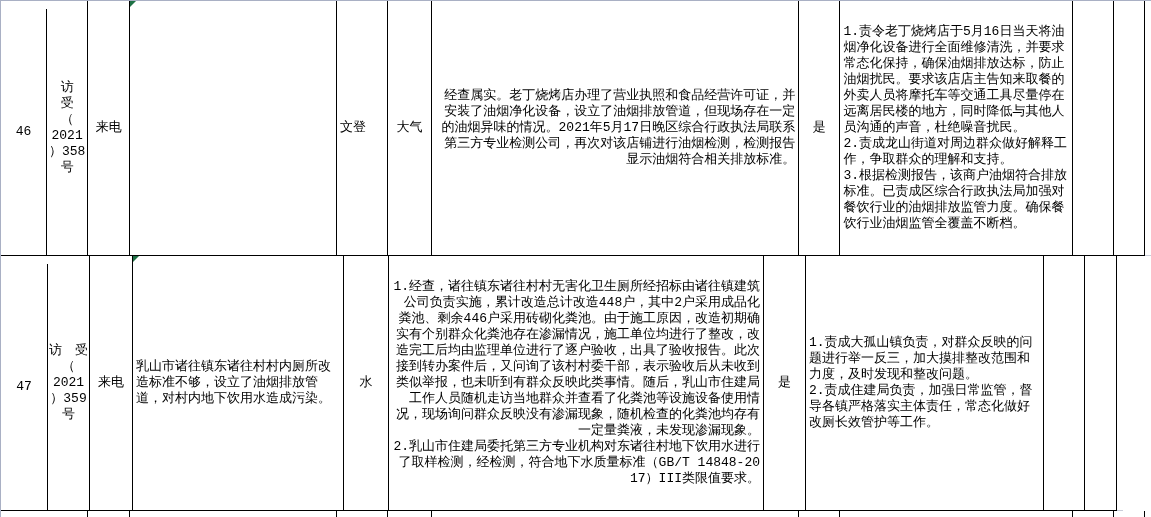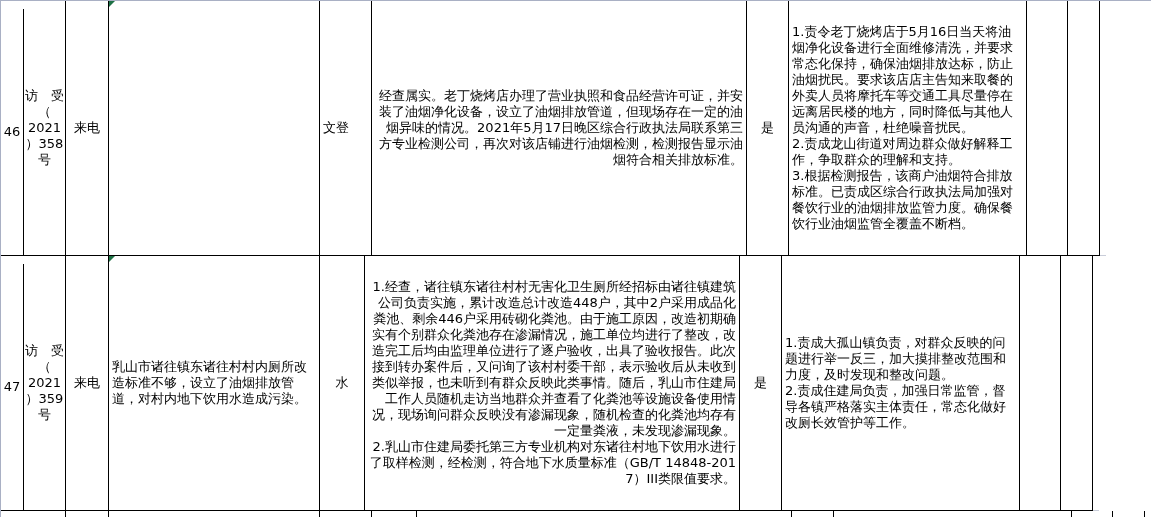--- a/index.html
+++ b/index.html
@@ -25,24 +25,25 @@
   .cell {
     box-sizing: border-box;
     border-right: 1px solid #000000;
     border-bottom: 1px solid #000000;
     display: flex;
     flex-direction: column;
     justify-content: center;
     overflow: hidden;
     position: relative;
     padding: 0 3px;
+    font-family: Liberation Mono, monospace;
   }
   .r-partial .cell { border-bottom: none; }
   
-  .c-seq    { width: 23px;  text-align: center; padding: 0 1px; margin-top: 8px; }
+  .c-seq    { width: 47px;  text-align: center; padding: 0 1px; margin-top: 8px; }
   .c-case   { width: 42px;  text-align: center; white-space: pre-line; padding: 0 1px; align-items: center; }
   .c-source { width: 43px;  text-align: center; }
   .c-compl  { width: 211px; text-align: left; }
   .c-area   { width: 52px;  text-align: left; }
   .c-cat    { width: 45px;  text-align: center; }
   .c-invest { width: 375px; text-align: right; }
   .c-verif  { width: 42px;  text-align: center; }
   .c-meas   { width: 238px; text-align: left; }
   .c-extra1 { width: 41px; }
   .c-extra2 { width: 32px; }
@@ -72,20 +73,23 @@
 ）358
 号</span></div>
     <div class="cell c-source">
         <span>来电</span>
       </div>
     <div class="cell c-compl">
       <span class="err-tri"></span>
     </div>
     <div class="cell c-area">
         <span>文登</span>
+      </div>
+    <div class="cell c-cat">
+        <span>大气</span>
       </div>
     <div class="cell c-invest">
         <span class="wraptext">经查属实。老丁烧烤店办理了营业执照和食品经营许可证，并安装了油烟净化设备，设立了油烟排放管道，但现场存在一定的油烟异味的情况。2021年5月17日晚区综合行政执法局联系第三方专业检测公司，再次对该店铺进行油烟检测，检测报告显示油烟符合相关排放标准。</span>
       </div>
     <div class="cell c-verif">
         <span>是</span>
       </div>
     <div class="cell c-meas">
         <span class="wraptext">1.责令老丁烧烤店于5月16日当天将油烟净化设备进行全面维修清洗，并要求常态化保持，确保油烟排放达标，防止油烟扰民。要求该店店主告知来取餐的外卖人员将摩托车等交通工具尽量停在远离居民楼的地方，同时降低与其他人员沟通的声音，杜绝噪音扰民。
 2.责成龙山街道对周边群众做好解释工作，争取群众的理解和支持。

